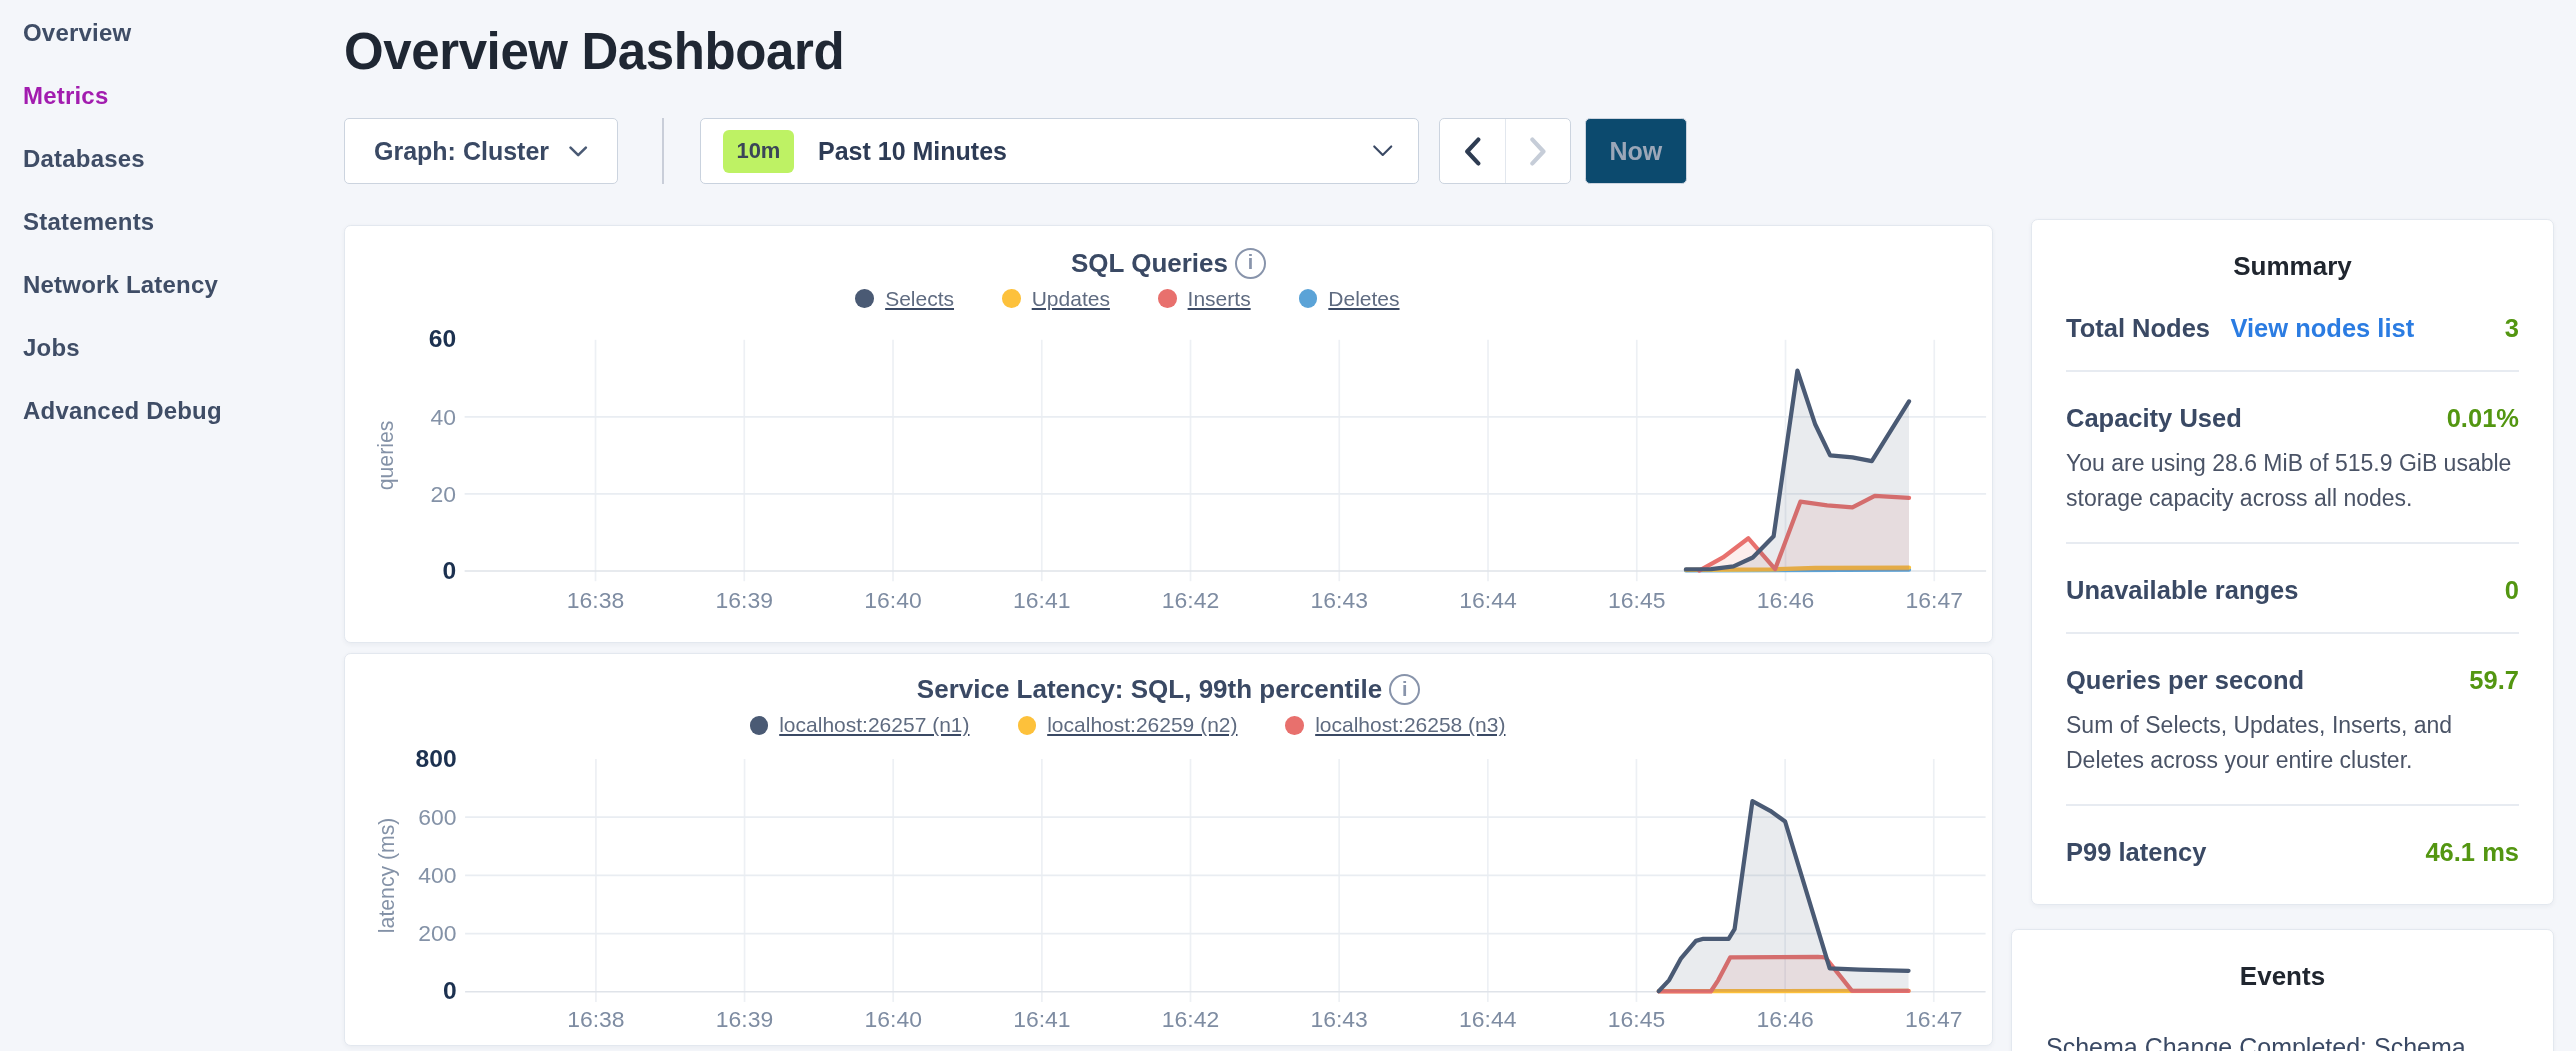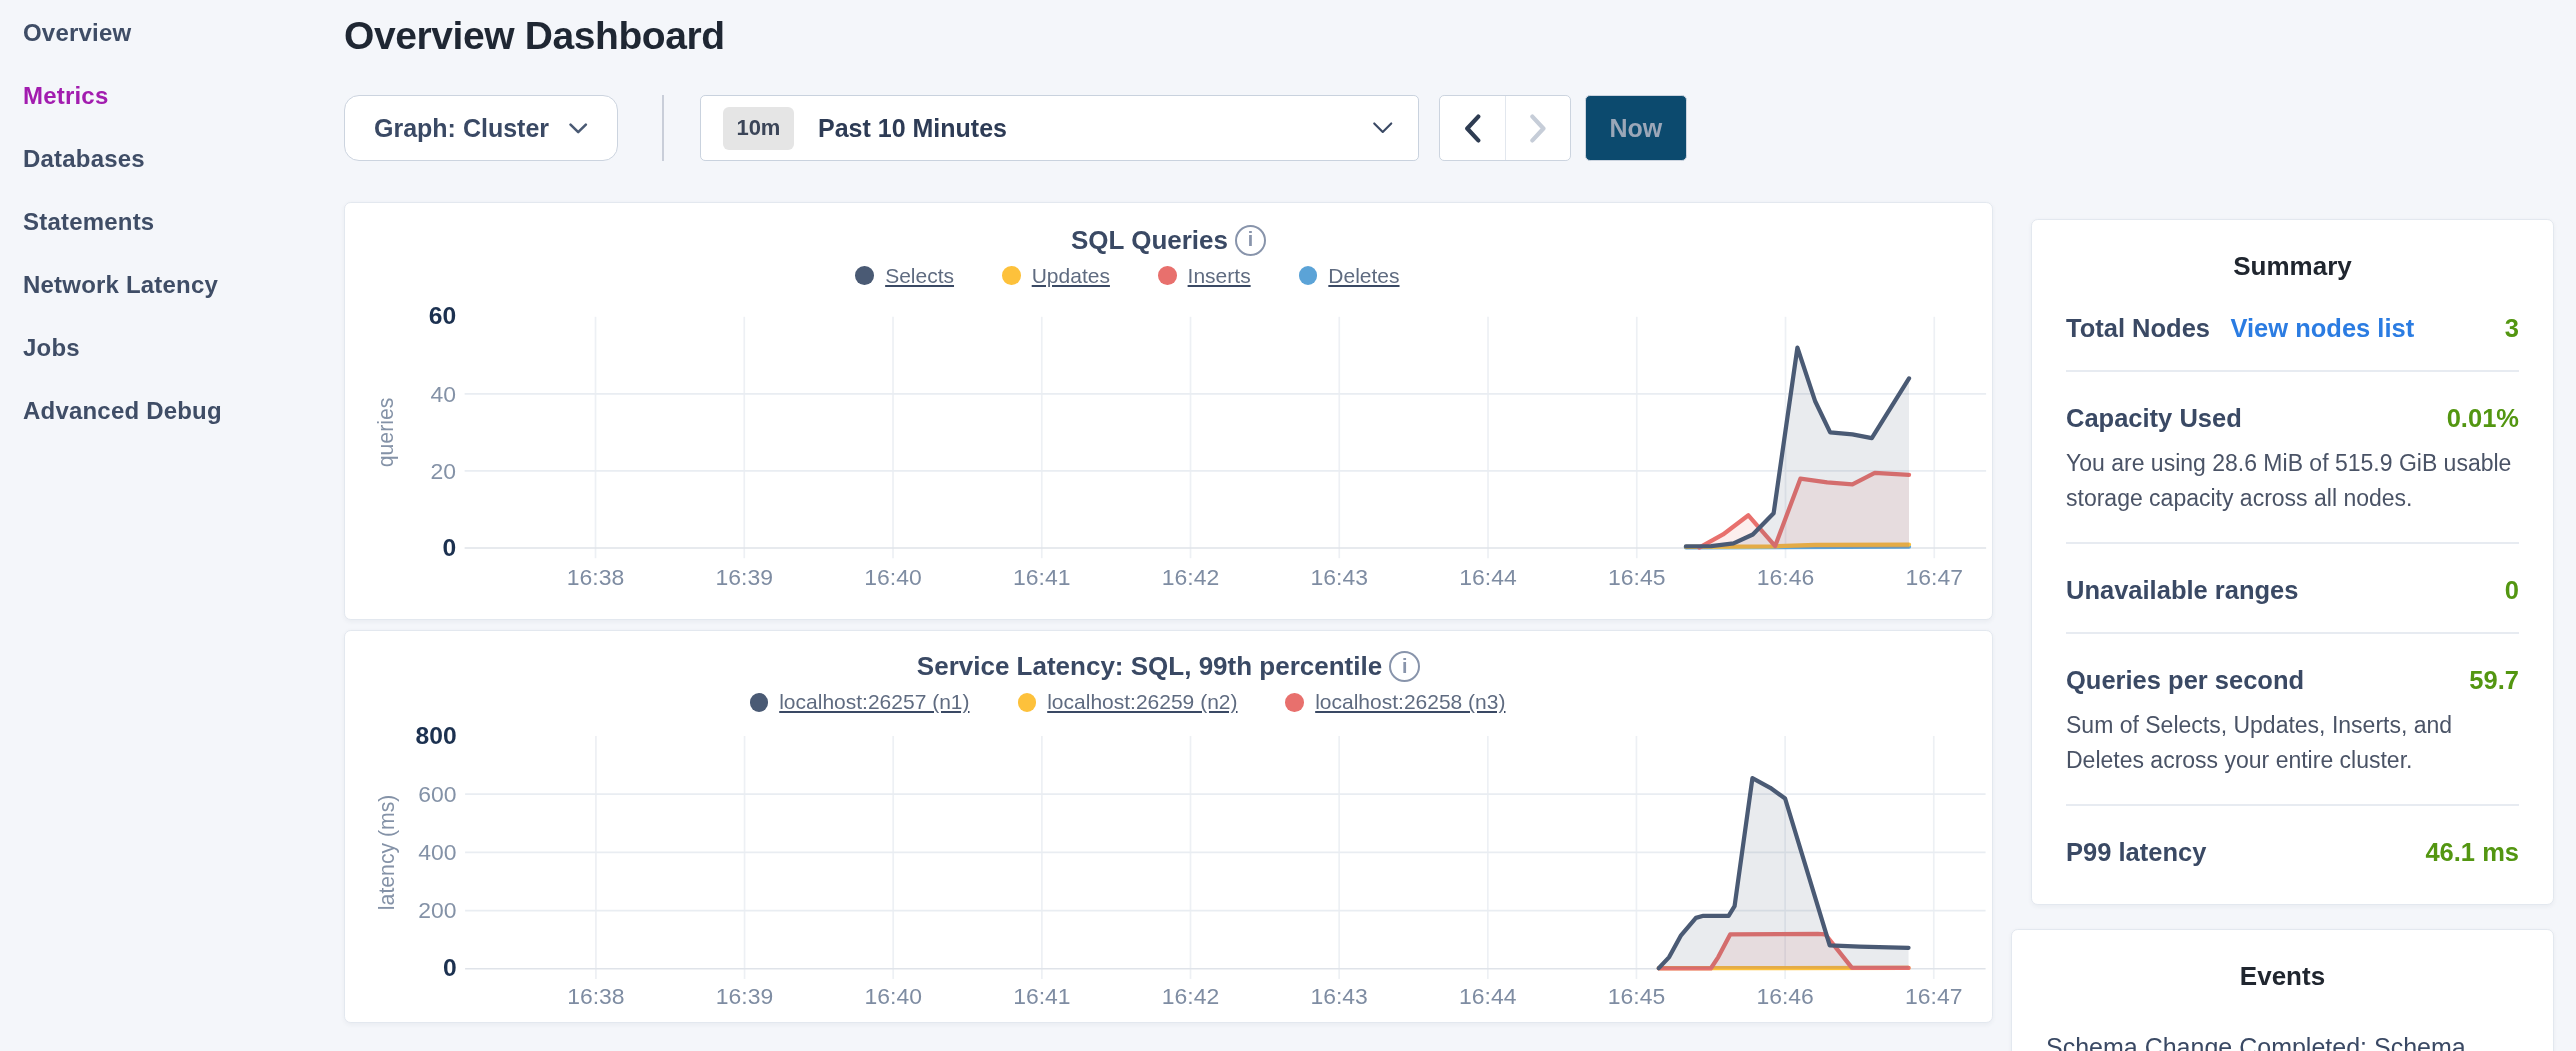--- a/index.html
+++ b/index.html
@@ -12,34 +12,34 @@
   }
   
   .sidebar { position:absolute; left:23px; top:18.7px; width:306px; }
   .nav-item {
     display:block; font-size:24px; font-weight:600; color:#3f4d66;
     margin-bottom:35px; cursor:pointer; letter-spacing:0.2px;
   }
   .nav-item.active { color:#a21caf; }
   
   .main { position:absolute; left:344px; top:0; width:1649px; }
-  .page-title { margin-top:14px; font-size:39px; font-weight:700; color:#1f2733; letter-spacing:-0.4px; }
+  .page-title { margin-top:22px; font-size:51px; font-weight:700; color:#1f2733; letter-spacing:-0.4px; }
   .controls { display:flex; align-items:center; margin-top:37px; height:66px; }
   .select-btn {
     display:inline-flex; align-items:center; gap:18.7px;
-    background:#fff; border:1.7px solid #ccd4df; border-radius:15px;
+    background:#fff; border:1.7px solid #ccd4df; border-radius:5px;
     height:66px; padding:0 29px; font-size:25px; font-weight:700; color:#3a4964; cursor:pointer;
   }
   .select-btn + .select-btn { margin-left:43px; }
   .divider-v { width:1.7px; height:66px; background:#c9ced9; margin:0 36px 0 44px; }
   .time-box {
     width:719px; height:66px; display:flex; align-items:center;
     background:#fff; border:1.7px solid #c9d2de; border-radius:5.1px; padding:0 22px; cursor:pointer;
   }
-  .time-badge { background:#e5e5e5; border-radius:6px; padding:8.5px 13.6px; font-size:22px; font-weight:700; color:#3b4558; }
+  .time-badge { background:#bef264; border-radius:6px; padding:8.5px 13.6px; font-size:22px; font-weight:700; color:#3b4558; }
   .time-label { margin-left:24px; font-size:25px; font-weight:700; color:#2d3b55; }
   .time-caret { margin-left:auto; display:flex; }
   .pager { display:flex; height:66px; border:1.7px solid #ccd4df; border-radius:5.1px; background:#fff; margin-left:20.4px; overflow:hidden; }
   .pager-btn { width:65px; display:flex; align-items:center; justify-content:center; cursor:pointer; }
   .pager-btn + .pager-btn { border-left:1.7px solid #e2e7ee; }
   .now-btn {
     margin-left:13.6px; width:102px; height:66px; border:1.7px solid #ccd4df; border-radius:5.1px;
     background:#0c4a6e; font-size:25px; font-weight:700; color:#9ba7b8;
     display:flex; align-items:center; justify-content:center; cursor:default;
   }

